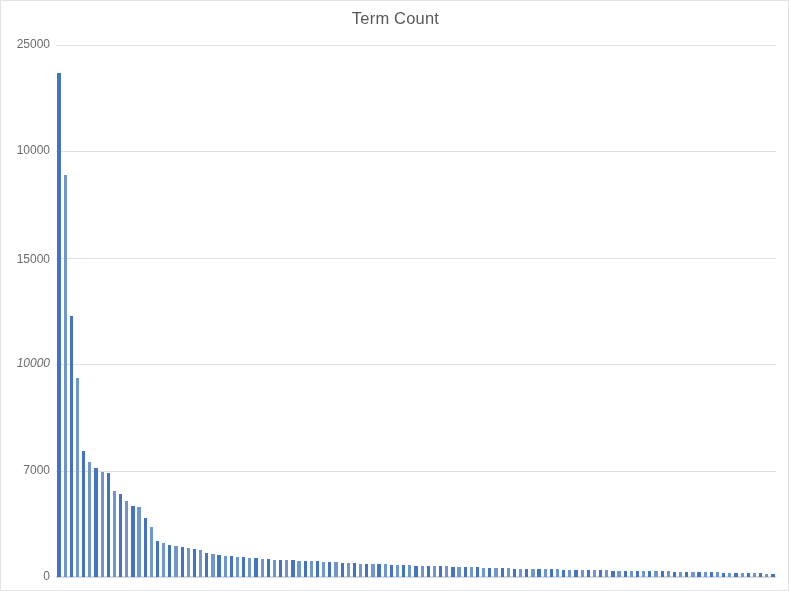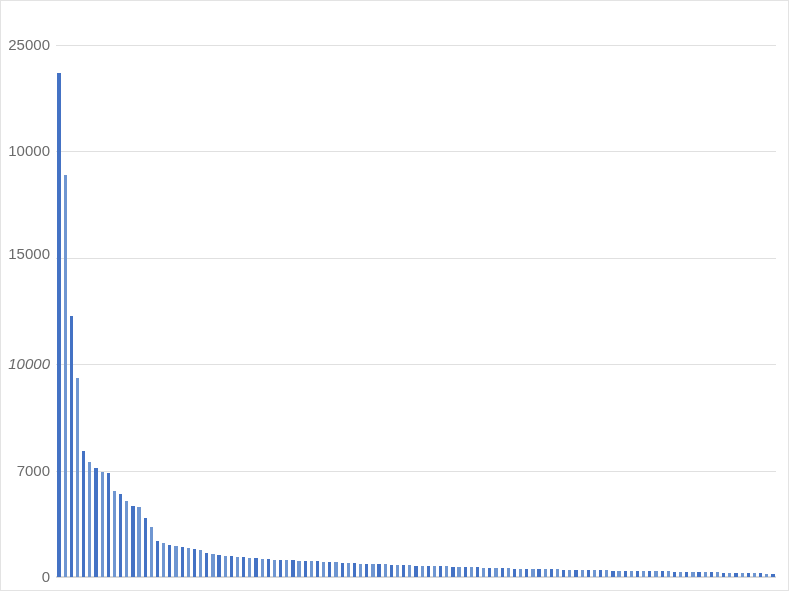--- a/index.html
+++ b/index.html
@@ -51,21 +51,21 @@
   }
   .gridline.baseline {
     background: #d9d9d9;
     height: 2px;
   }
   .ytick-label {
     position: absolute;
     right: 0;
     width: 46px;
     text-align: right;
-    font-size: 15px;
+    font-size: 12px;
     color: #6b6b6b;
     line-height: 11px;
   }
   #ytick-labels {
     position: absolute;
     left: 0;
     top: 0;
     width: 49px;
     height: 591px;
   }
@@ -83,26 +83,27 @@
   }
   .bar.alt {
     background: #6f96d1;
   }
 </style>
 </head>
 <body>
 
 <div id="chart-canvas">
 
+  <div id="chart-title">Term Count</div>
 
   <div id="ytick-labels">
       <div class="ytick-label" style="top: 570px;">0</div>
       <div class="ytick-label" style="top: 463.6px;">7000</div>
       <div class="ytick-label" style="top: 357.2px; font-style: italic;">10000</div>
-      <div class="ytick-label" style="top: 247px;">15000</div>
+      <div class="ytick-label" style="top: 253px;">15000</div>
       <div class="ytick-label" style="top: 144.4px;">10000</div>
       <div class="ytick-label" style="top: 38px;">25000</div>
     </div>
 
   <div id="plot-area">
     <div id="gridlines">
         <div class="gridline baseline" style="top: 531px;"></div>
         <div class="gridline" style="top: 425.6px;"></div>
         <div class="gridline" style="top: 319.2px;"></div>
         <div class="gridline" style="top: 212.8px;"></div>

